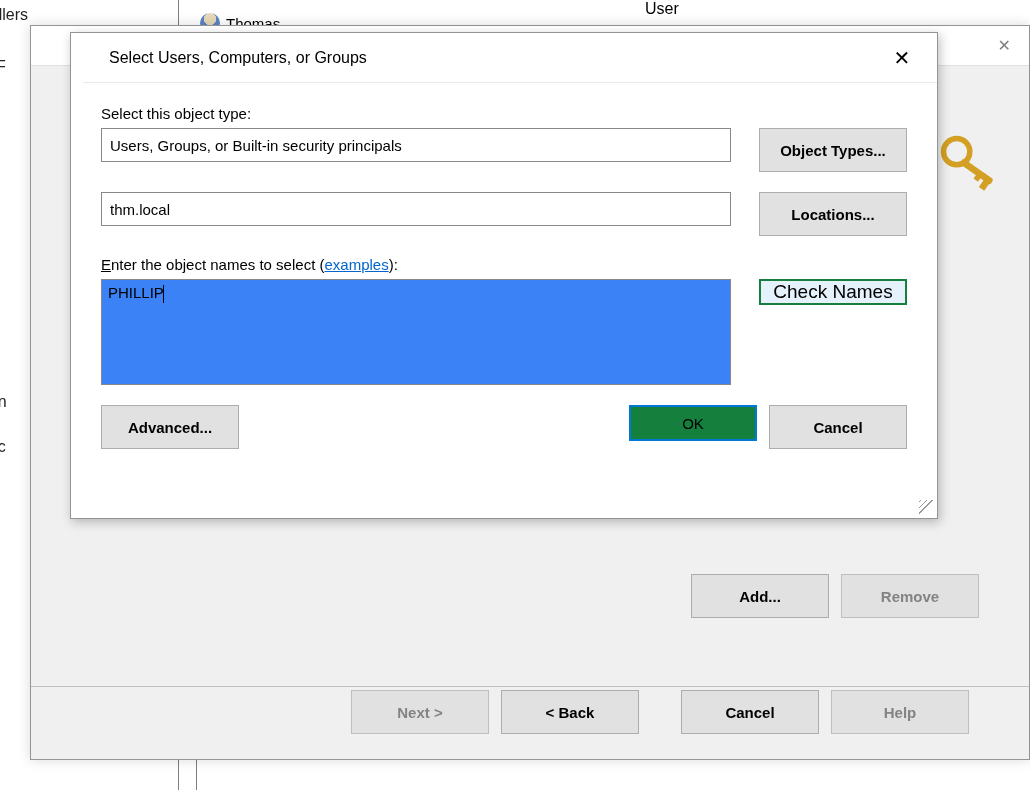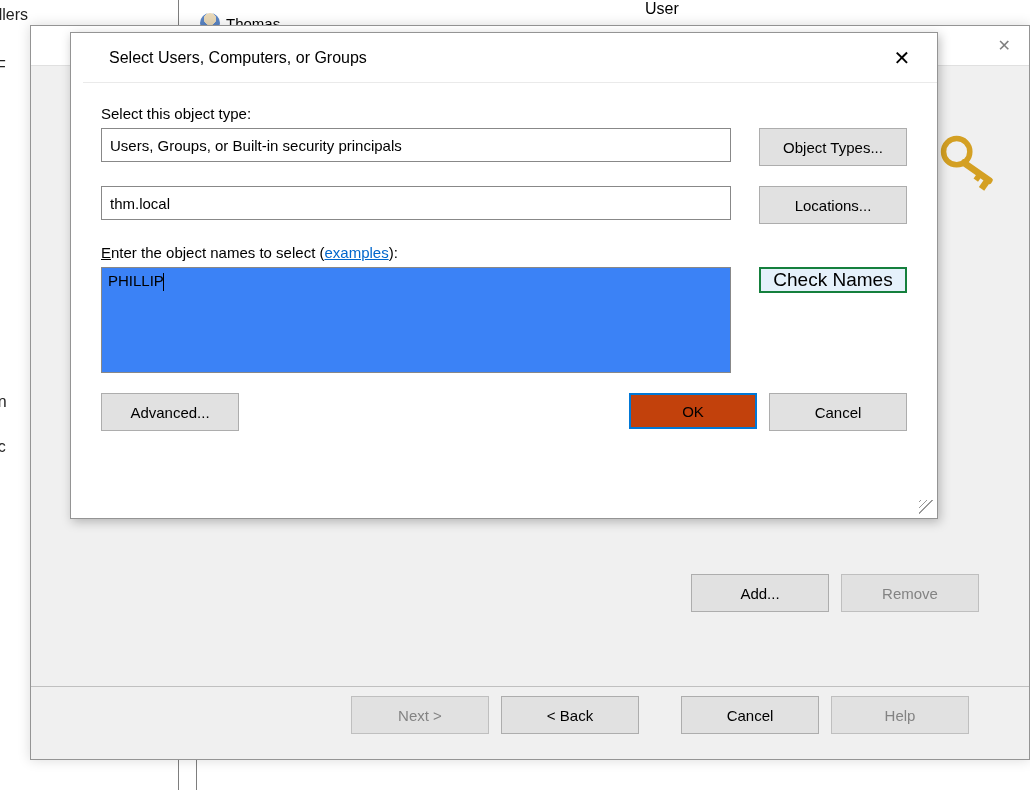--- a/index.html
+++ b/index.html
@@ -202,30 +202,31 @@
     .text-cursor {
       border-left: 1px solid #000;
       animation: blink 1s step-end infinite;
       display: inline-block;
       height: 18px;
       vertical-align: middle;
       margin-left: -1px;
     }
     .btn {
       min-width: 148px;
-      height: 38px;
+      height: 44px;
       background: #e1e1e1;
       border: 1px solid #adadad;
       font-size: 15px;
       color: #000;
       display: flex;
       align-items: center;
       justify-content: center;
       cursor: default;
       padding: 0 12px;
+      font-weight: bold;
     }
     .btn-small {
       min-width: 138px;
     }
     .btn.disabled {
       color: #838383;
       background: #e1e1e1;
       border-color: #bfbfbf;
     }
     .btn-focus {
@@ -235,21 +236,21 @@
       height: 26px;
       font-size: 19px;
       display: flex;
       align-items: center;
       justify-content: center;
     }
     .btn-default {
       border: 2px solid #0078d7;
       min-width: 128px;
       height: 36px;
-      background: #c2410c;
+      background: #15803d;
       font-size: 15px;
       display: flex;
       align-items: center;
       justify-content: center;
     }
     .examples-link {
       color: #0066cc;
       text-decoration: underline;
       cursor: pointer;
     }

